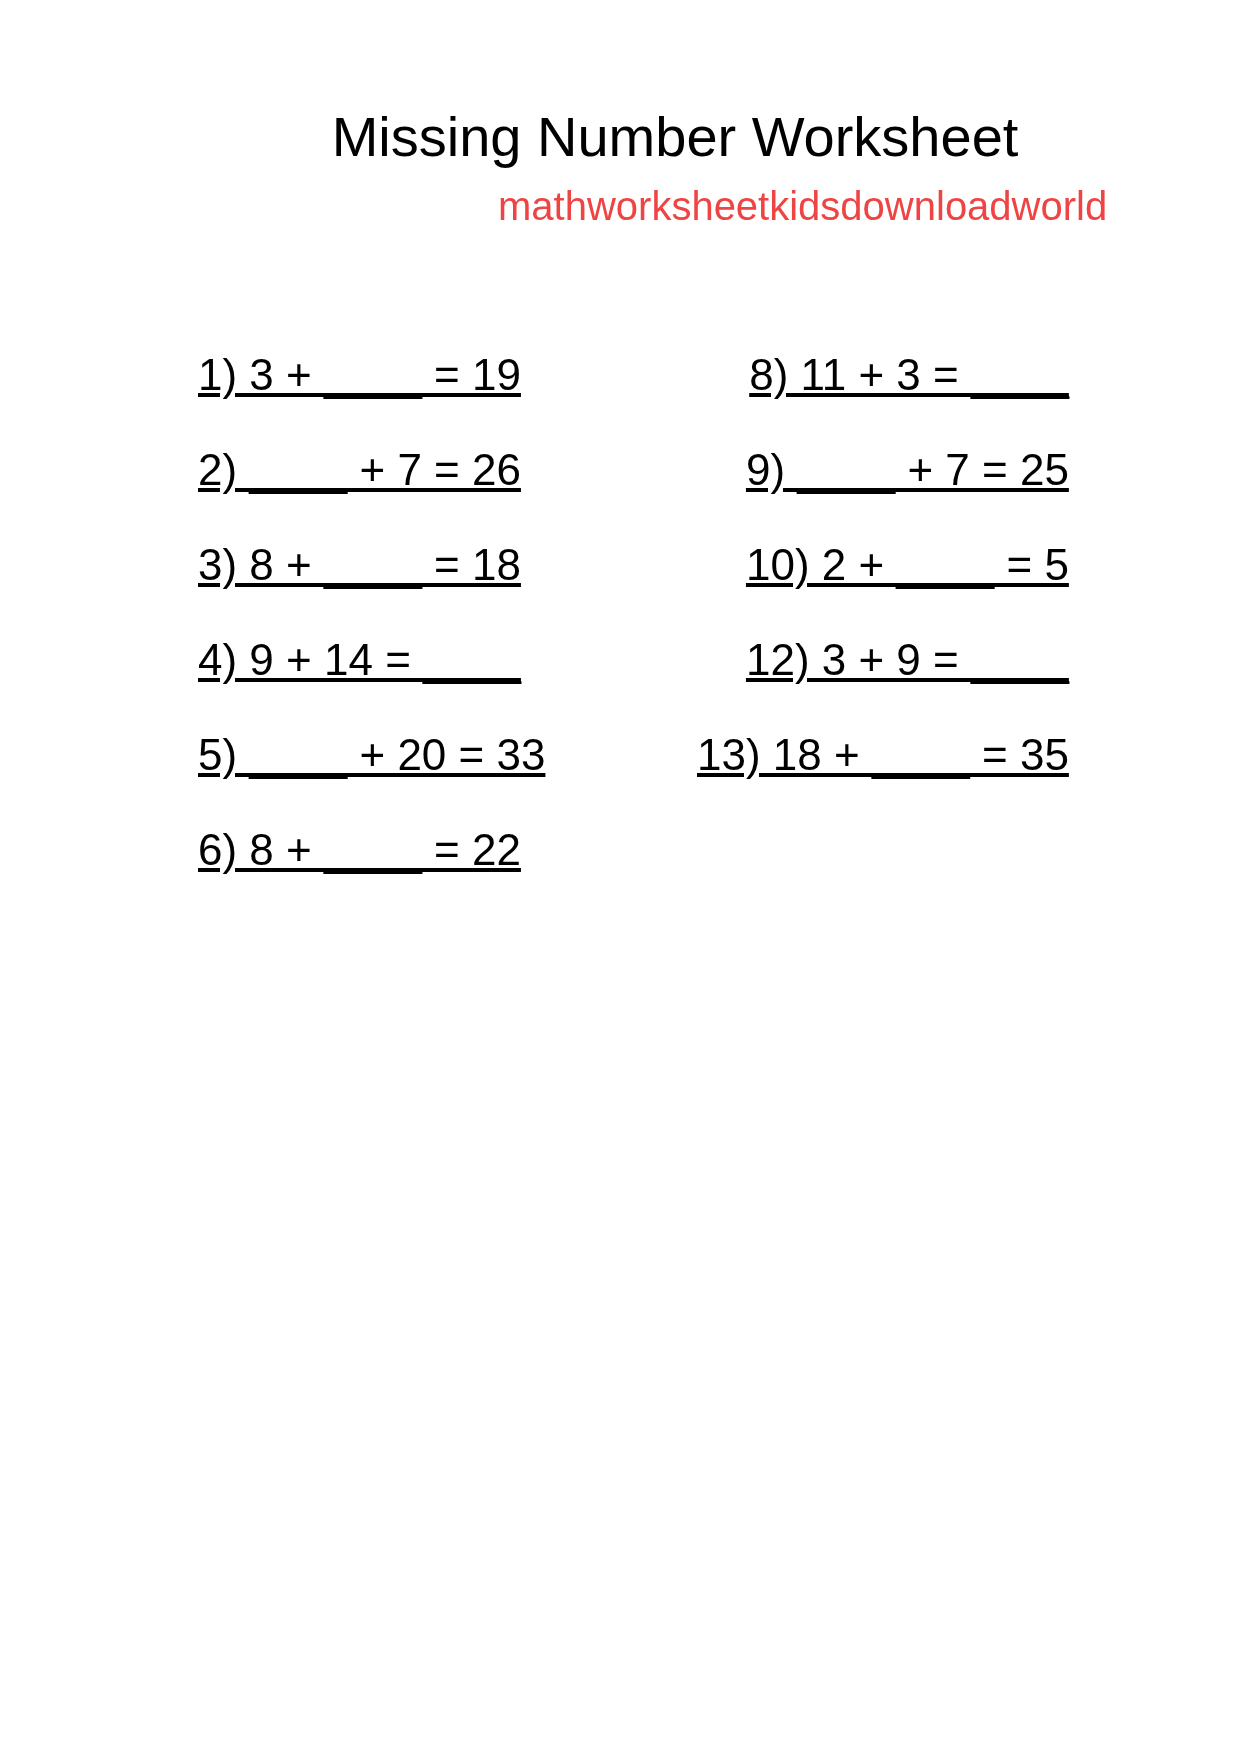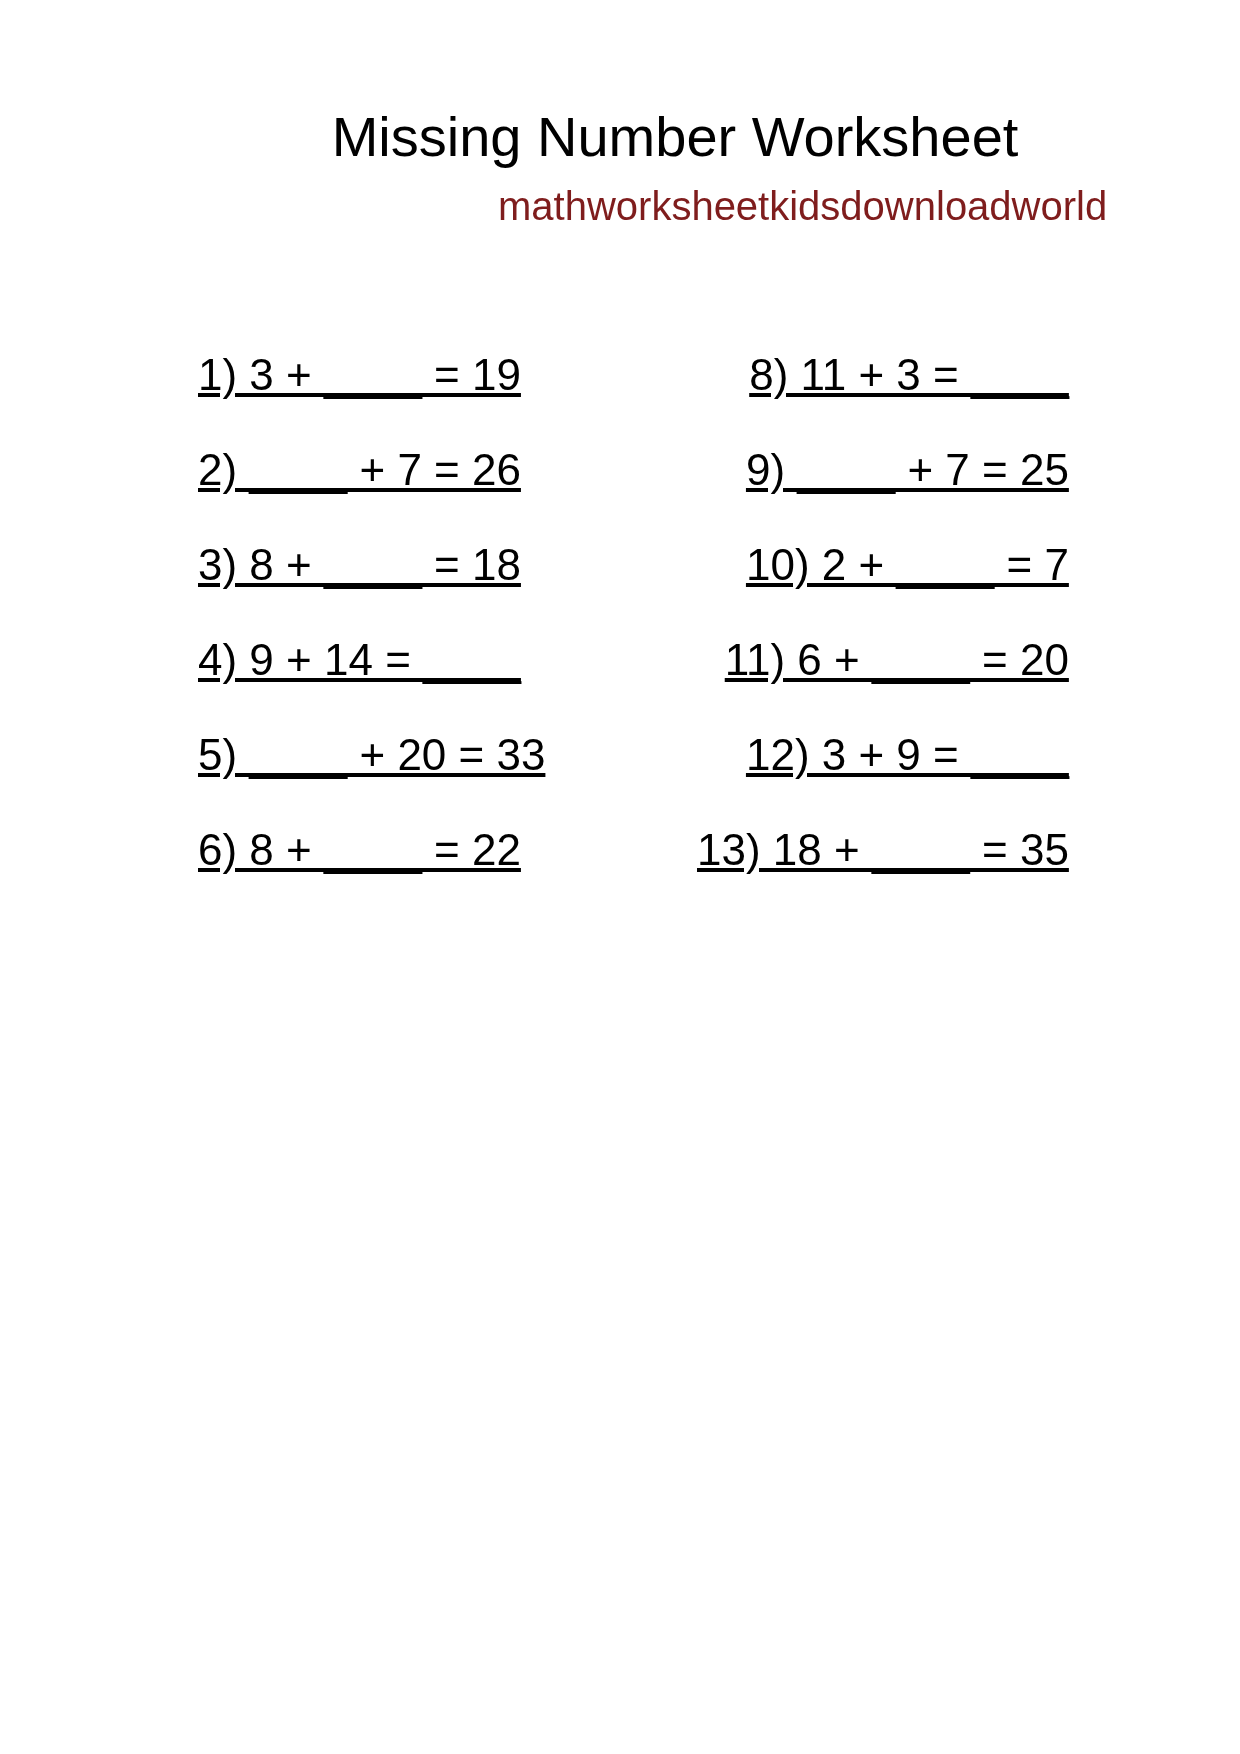--- a/index.html
+++ b/index.html
@@ -28,21 +28,21 @@
       padding-left: 100px;
       box-sizing: border-box;
       letter-spacing: 0px;
     }
     .subtitle {
       position: absolute;
       left: 498px;
       top: 182px;
       font-size: 40px;
       line-height: 48px;
-      color: #7f1d1d;
+      color: #ef4444;
       white-space: nowrap;
     }
     .column {
       position: absolute;
       top: 349px;
       text-decoration: underline;
     }
     .column.left { left: 198px; }
     .column.right { left: 697px; text-align: right; }
     .problem {
@@ -63,17 +63,16 @@
   <div class="problem">2) ____ + 7 = 26</div>
   <div class="problem">3) 8 + ____ = 18</div>
   <div class="problem">4) 9 + 14 = ____</div>
   <div class="problem">5) ____ + 20 = 33</div>
   <div class="problem">6) 8 + ____ = 22</div>
 </div>
 
 <div class="column right">
   <div class="problem">8) 11 + 3 = ____</div>
   <div class="problem">9) ____ + 7 = 25</div>
-  <div class="problem">10) 2 + ____ = 7</div>
-  <div class="problem">11) 6 + ____ = 20</div>
+  <div class="problem">10) 2 + ____ = 5</div>
   <div class="problem">12) 3 + 9 = ____</div>
   <div class="problem">13) 18 + ____ = 35</div>
 </div>
 
 </body></html>

